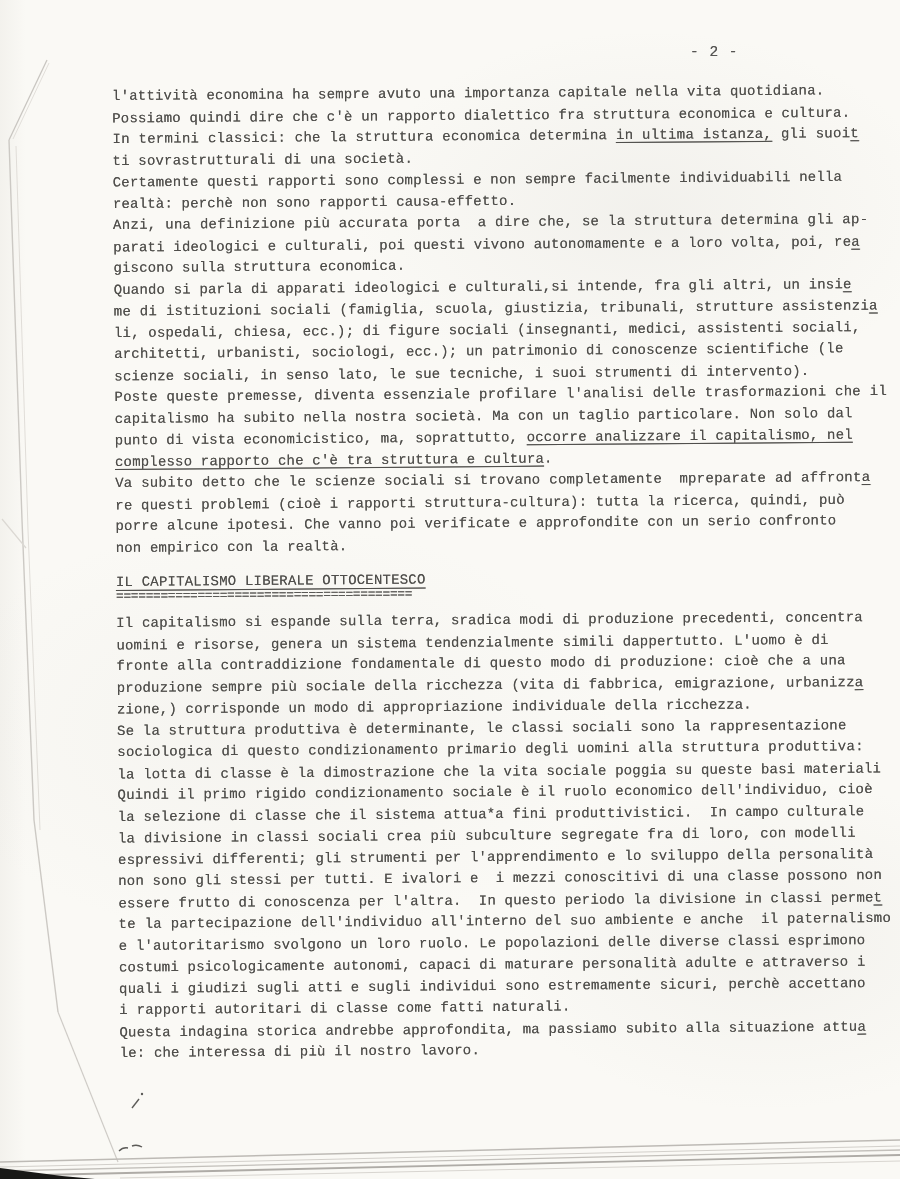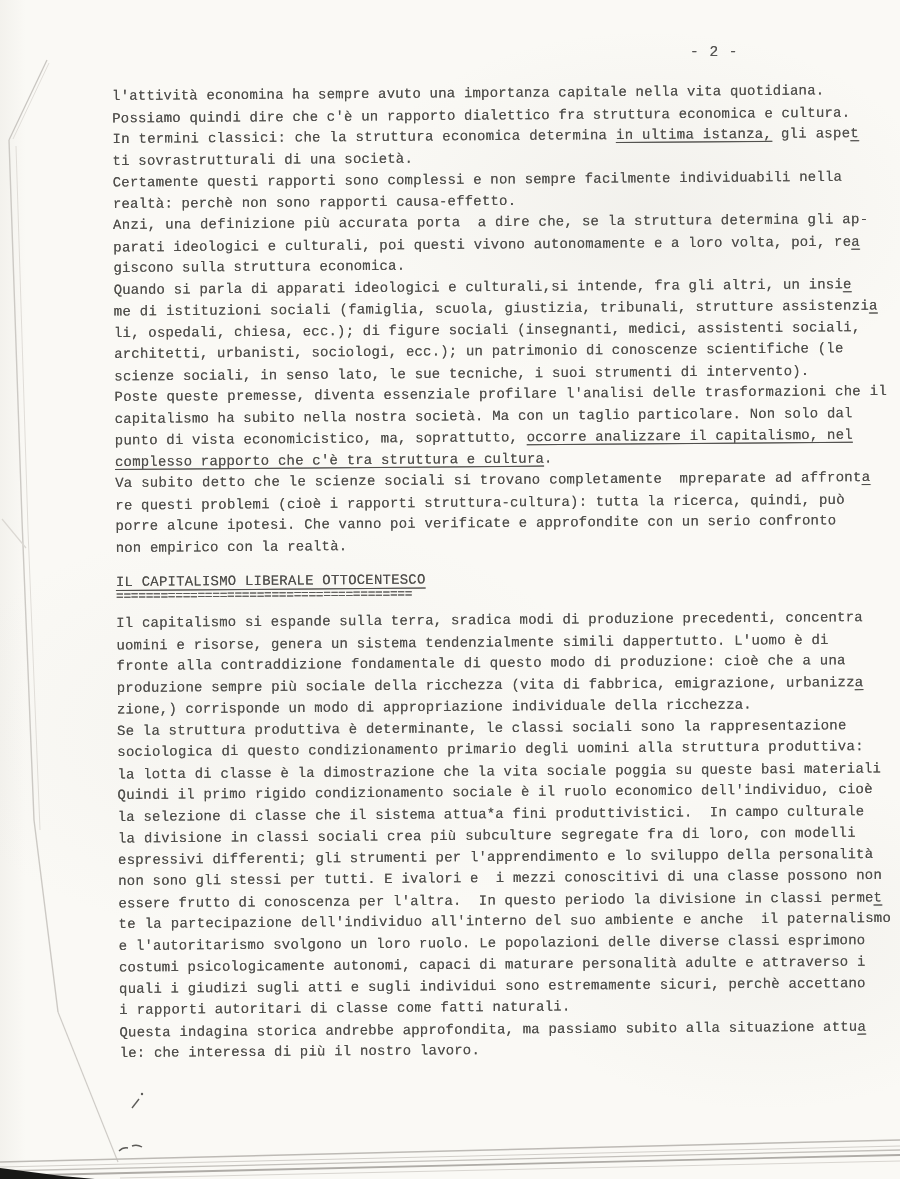--- a/index.html
+++ b/index.html
@@ -76,21 +76,21 @@
     <path d="M119,1151 q4,-4 9,-3 M132,1146 q5,-2 10,1"></path>
   </g>
 </svg>
 
 <div class="page-number">- 2 -</div>
 
 <div class="text-block">
   <div class="section section-1">
       <div class="tline"><span>l'attività economina ha sempre avuto una importanza capitale nella vita quotidiana.</span></div>
       <div class="tline"><span>Possiamo quindi dire che c'è un rapporto dialettico fra struttura economica e cultura.</span></div>
-      <div class="tline"><span>In termini classici: che la struttura economica determina </span><span class="u">in ultima istanza,</span><span> gli aspe</span><span class="u">t</span></div>
+      <div class="tline"><span>In termini classici: che la struttura economica determina </span><span class="u">in ultima istanza,</span><span> gli suoi</span><span class="u">t</span></div>
       <div class="tline"><span>ti sovrastrutturali di una società.</span></div>
       <div class="tline"><span>Certamente questi rapporti sono complessi e non sempre facilmente individuabili nella</span></div>
       <div class="tline"><span>realtà: perchè non sono rapporti causa-effetto.</span></div>
       <div class="tline"><span>Anzi, una definizione più accurata porta  a dire che, se la struttura determina gli ap-</span></div>
       <div class="tline"><span>parati ideologici e culturali, poi questi vivono autonomamente e a loro volta, poi, re</span><span class="u">a</span></div>
       <div class="tline"><span>giscono sulla struttura economica.</span></div>
       <div class="tline"><span>Quando si parla di apparati ideologici e culturali,si intende, fra gli altri, un insi</span><span class="u">e</span></div>
       <div class="tline"><span>me di istituzioni sociali (famiglia, scuola, giustizia, tribunali, strutture assistenzi</span><span class="u">a</span></div>
       <div class="tline"><span>li, ospedali, chiesa, ecc.); di figure sociali (insegnanti, medici, assistenti sociali,</span></div>
       <div class="tline"><span>architetti, urbanisti, sociologi, ecc.); un patrimonio di conoscenze scientifiche (le</span></div>

